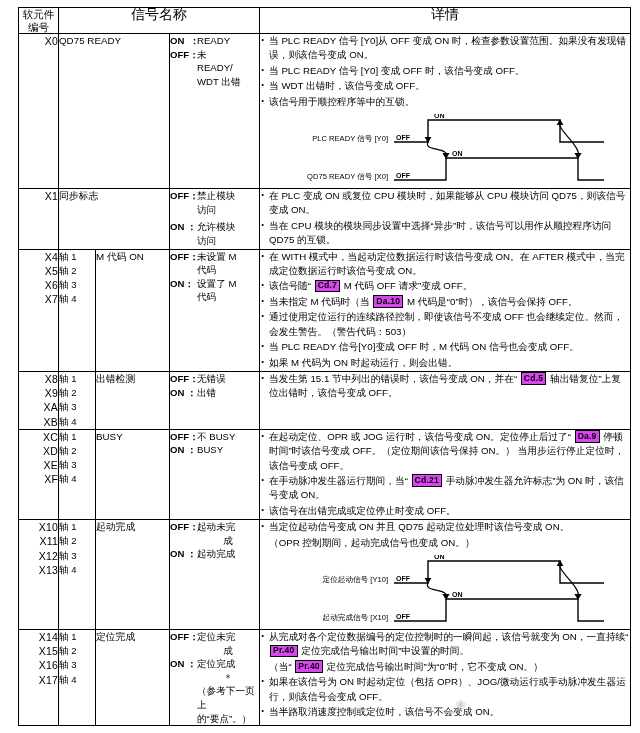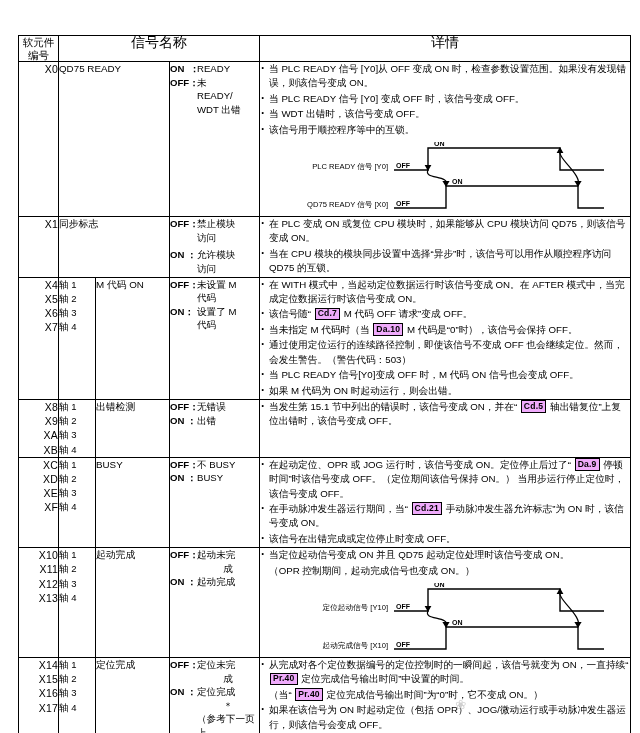--- a/index.html
+++ b/index.html
@@ -9,21 +9,20 @@
     color:#000;
     -webkit-font-smoothing:none;
     position:relative;
     overflow:hidden;
   }
   #sheet{
     position:absolute;
     left:18px;top:7px;
     width:612px;height:649px;
     box-sizing:border-box;
-    margin-top:28px;
   }
   table.spec{
     border-collapse:collapse;
     table-layout:fixed;
     width:612px;
     border:1.6px solid #000;
   }
   table.spec td,table.spec th{
     border:0.9px solid #000;
     vertical-align:top;
@@ -103,21 +102,21 @@
   .ref{
     display:inline-block;
     border:1px solid #000;
     font-size:8.6px;
     line-height:9px;
     font-weight:bold;
     padding:0.5px 2px 1px 2px;
     margin:0 1px;
     vertical-align:1px;
     letter-spacing:0.2px;
-    background:#f0abfc;
+    background:#d946ef;
   }
 
   
   .chartwrap{padding:4px 0 2px 0;}
   .chartwrap svg{display:block;}
 
   
   #watermark{
     position:absolute;
     left:455px;top:694px;

